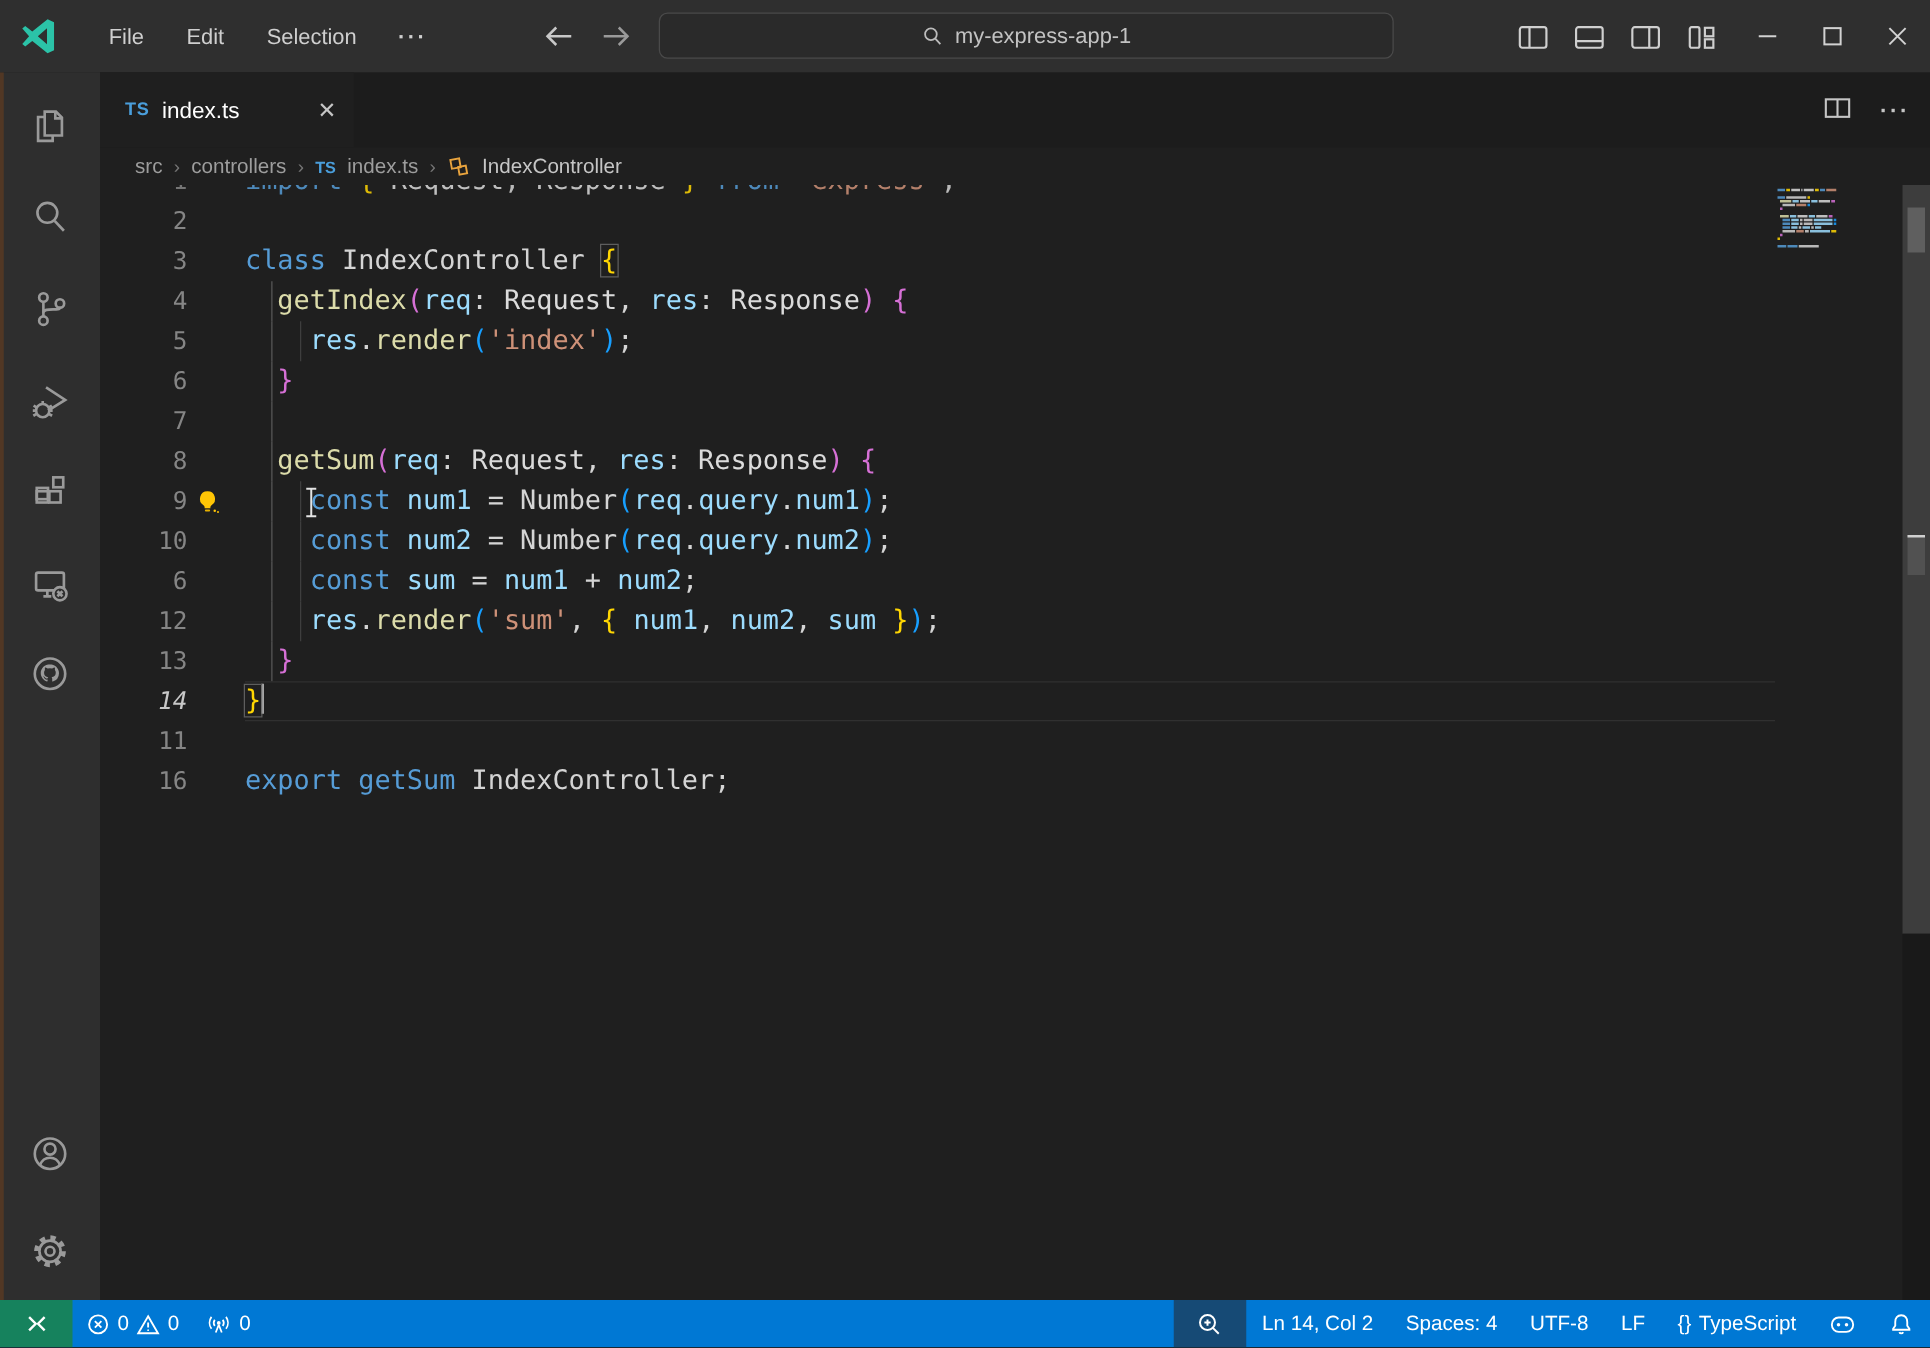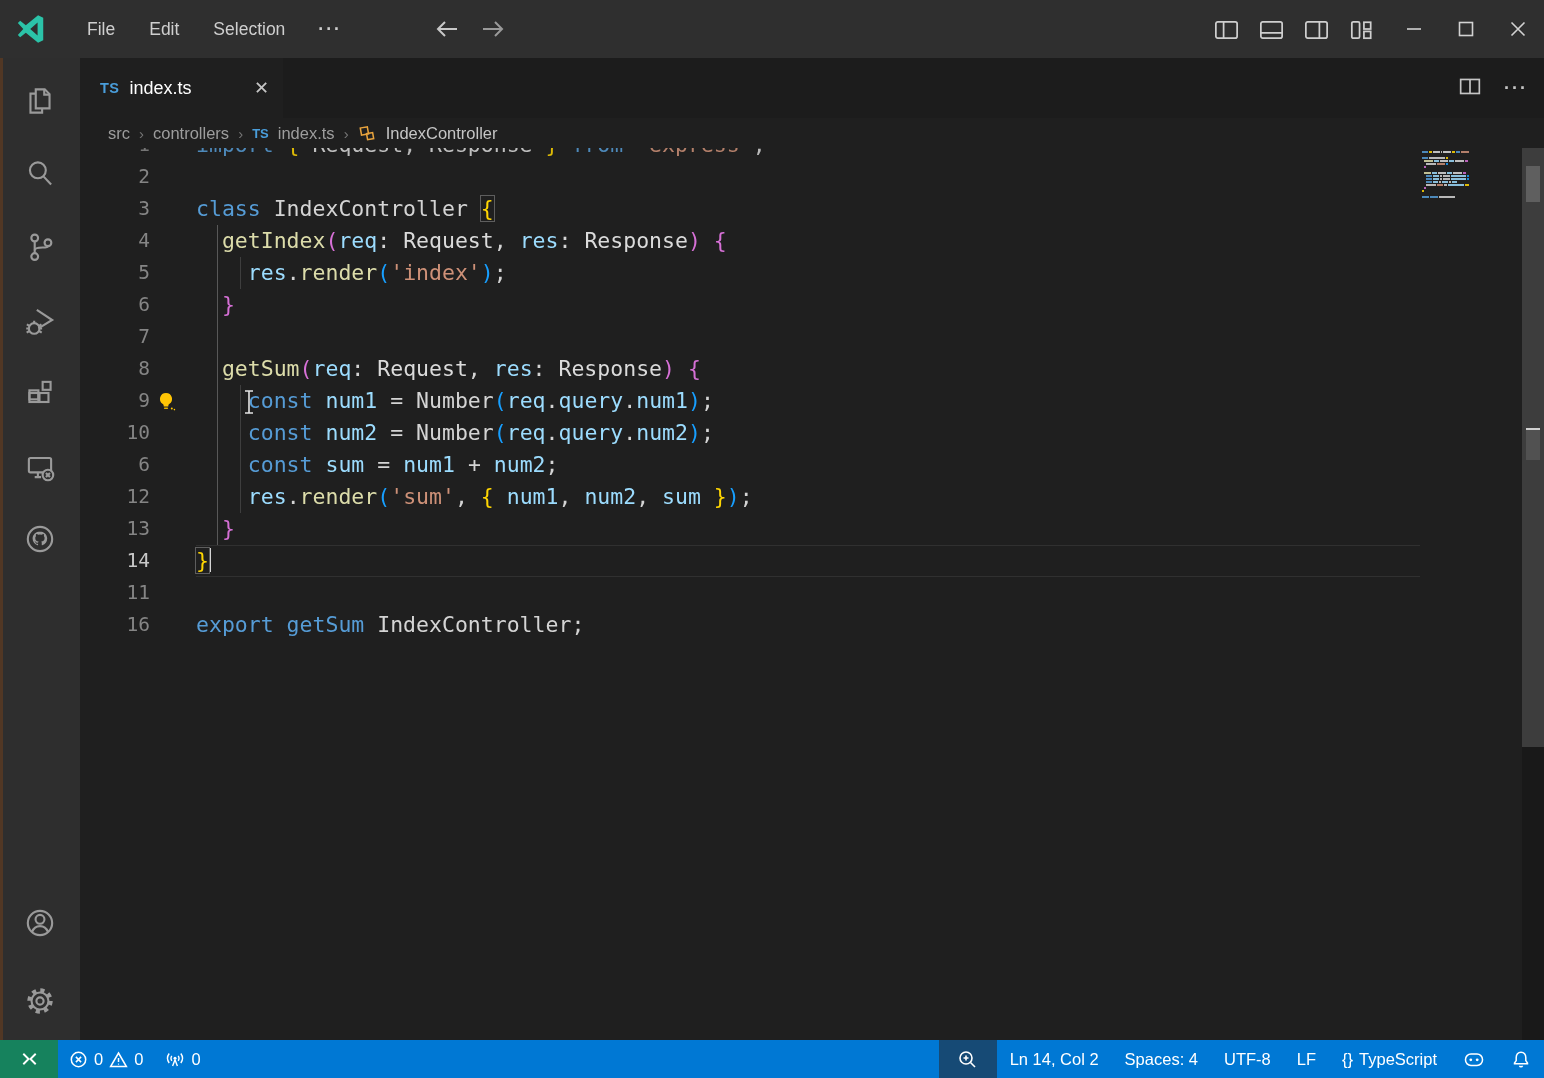--- a/index.html
+++ b/index.html
@@ -51,21 +51,21 @@
   .code-area{position:relative;flex:1;background:#1f1f1f;overflow:hidden;
     font-family:"DejaVu Sans Mono",monospace;font-size:21.5px;}
   .clip{height:13px;overflow:hidden;opacity:.85;}
   .clip .line{transform:translateY(-19px);}
   .line{height:32px;line-height:32px;display:flex;}
   .ln{width:70px;flex:none;text-align:right;color:#858585;font-size:19.5px;}
   .glyph{width:46px;flex:none;position:relative;}
   .code{position:relative;flex:1;white-space:pre;}
   .current .code{border-top:1px solid #303030;border-bottom:1px solid #303030;box-sizing:border-box;
     line-height:30px;margin-right:124px;}
-  .current .ln{color:#c8c8c8;}
+  .current .ln{color:#c8c8c8;font-style:italic;}
   .guide{position:absolute;top:0;bottom:0;width:1px;background:#3e3e3e;}
   .guide.a{background:#585858;}
   .tk-kw{color:#569CD6}.tk-pl{color:#D4D4D4}.tk-var{color:#9CDCFE}.tk-type{color:#DBDBDB}
   .tk-fn{color:#DCDCAA}.tk-str{color:#CE9178}.tk-cls{color:#D4D4D4}
   .tk-b1{color:#FFD602}.tk-b2{color:#D670D6}.tk-b3{color:#179FFF}
   .match{outline:1px solid #5e5e5e;}
   .caret{display:inline-block;width:2px;height:24px;background:#d4d4d4;vertical-align:-4px;}
   .ibeam{position:absolute;left:47px;top:4px;width:12px;height:25px;}
   .bulbwrap{position:absolute;left:4px;top:5px;width:24px;height:24px;}
 
@@ -111,20 +111,29 @@
             <path d="M25 15H6"></path>
             <path d="M13 8l-7 7 7 7"></path>
           </svg>
       </span>
       <span class="navbtn">
         <svg viewBox="0 0 30 30" width="30" height="30" fill="none" stroke="#9a9a9a" stroke-width="2">
             <path d="M5 15h19"></path>
             <path d="M17 8l7 7-7 7"></path>
           </svg>
       </span>
+    </div>
+    <div class="cmdcenter">
+      <span class="sb-icon">
+        <svg viewBox="0 0 20 20" width="18" height="18" fill="none" stroke="#bcbcbc" stroke-width="1.6">
+            <circle cx="8.6" cy="8.2" r="5.2"></circle>
+            <path d="M12.5 12.2 17 17"></path>
+          </svg>
+      </span>
+      <span>my-express-app-1</span>
     </div>
     <div class="tb-right">
       <div class="layouts">
         <span class="lybtn">
           <svg viewBox="0 0 30 30" width="29" height="29" fill="none" stroke="#cfcfcf" stroke-width="1.8">
               <rect x="4" y="7" width="22" height="17" rx="2"></rect>
               <path d="M12 7v17"></path>
             </svg>
         </span>
         <span class="lybtn">

